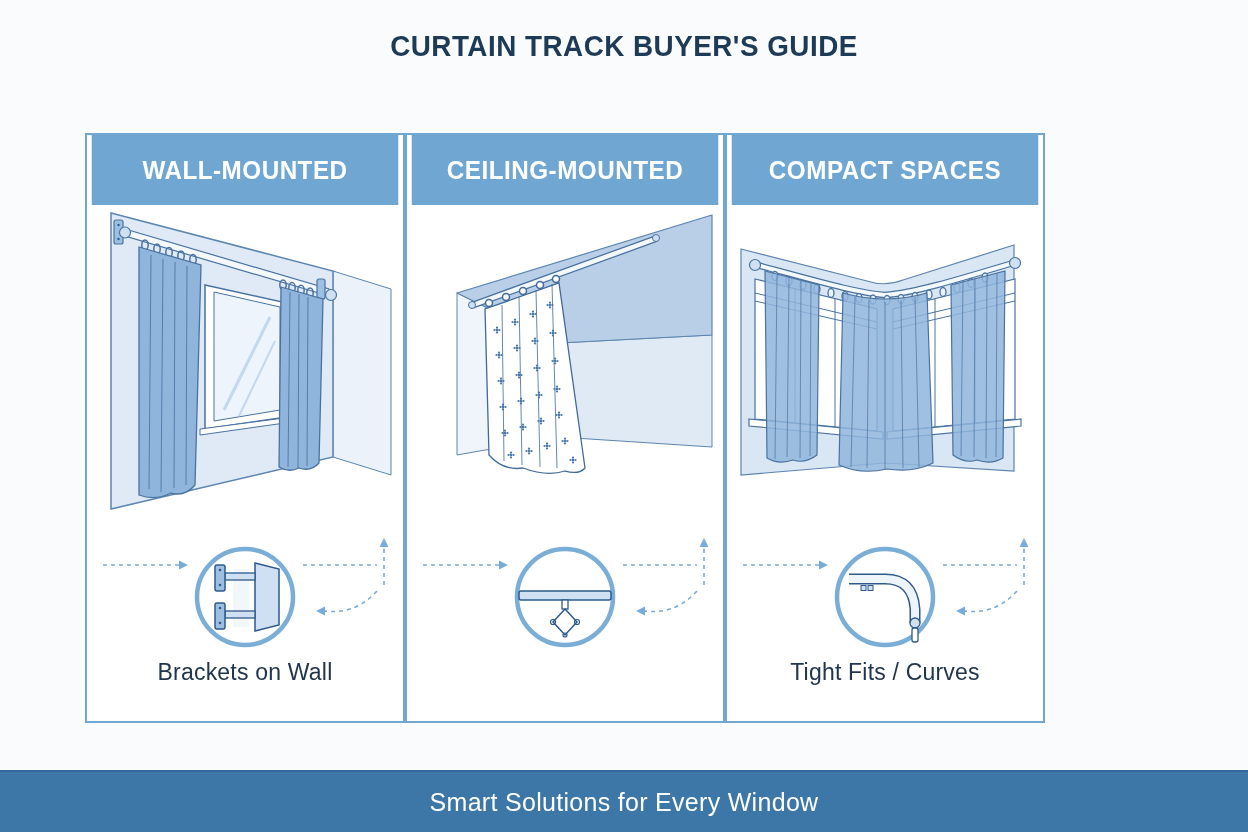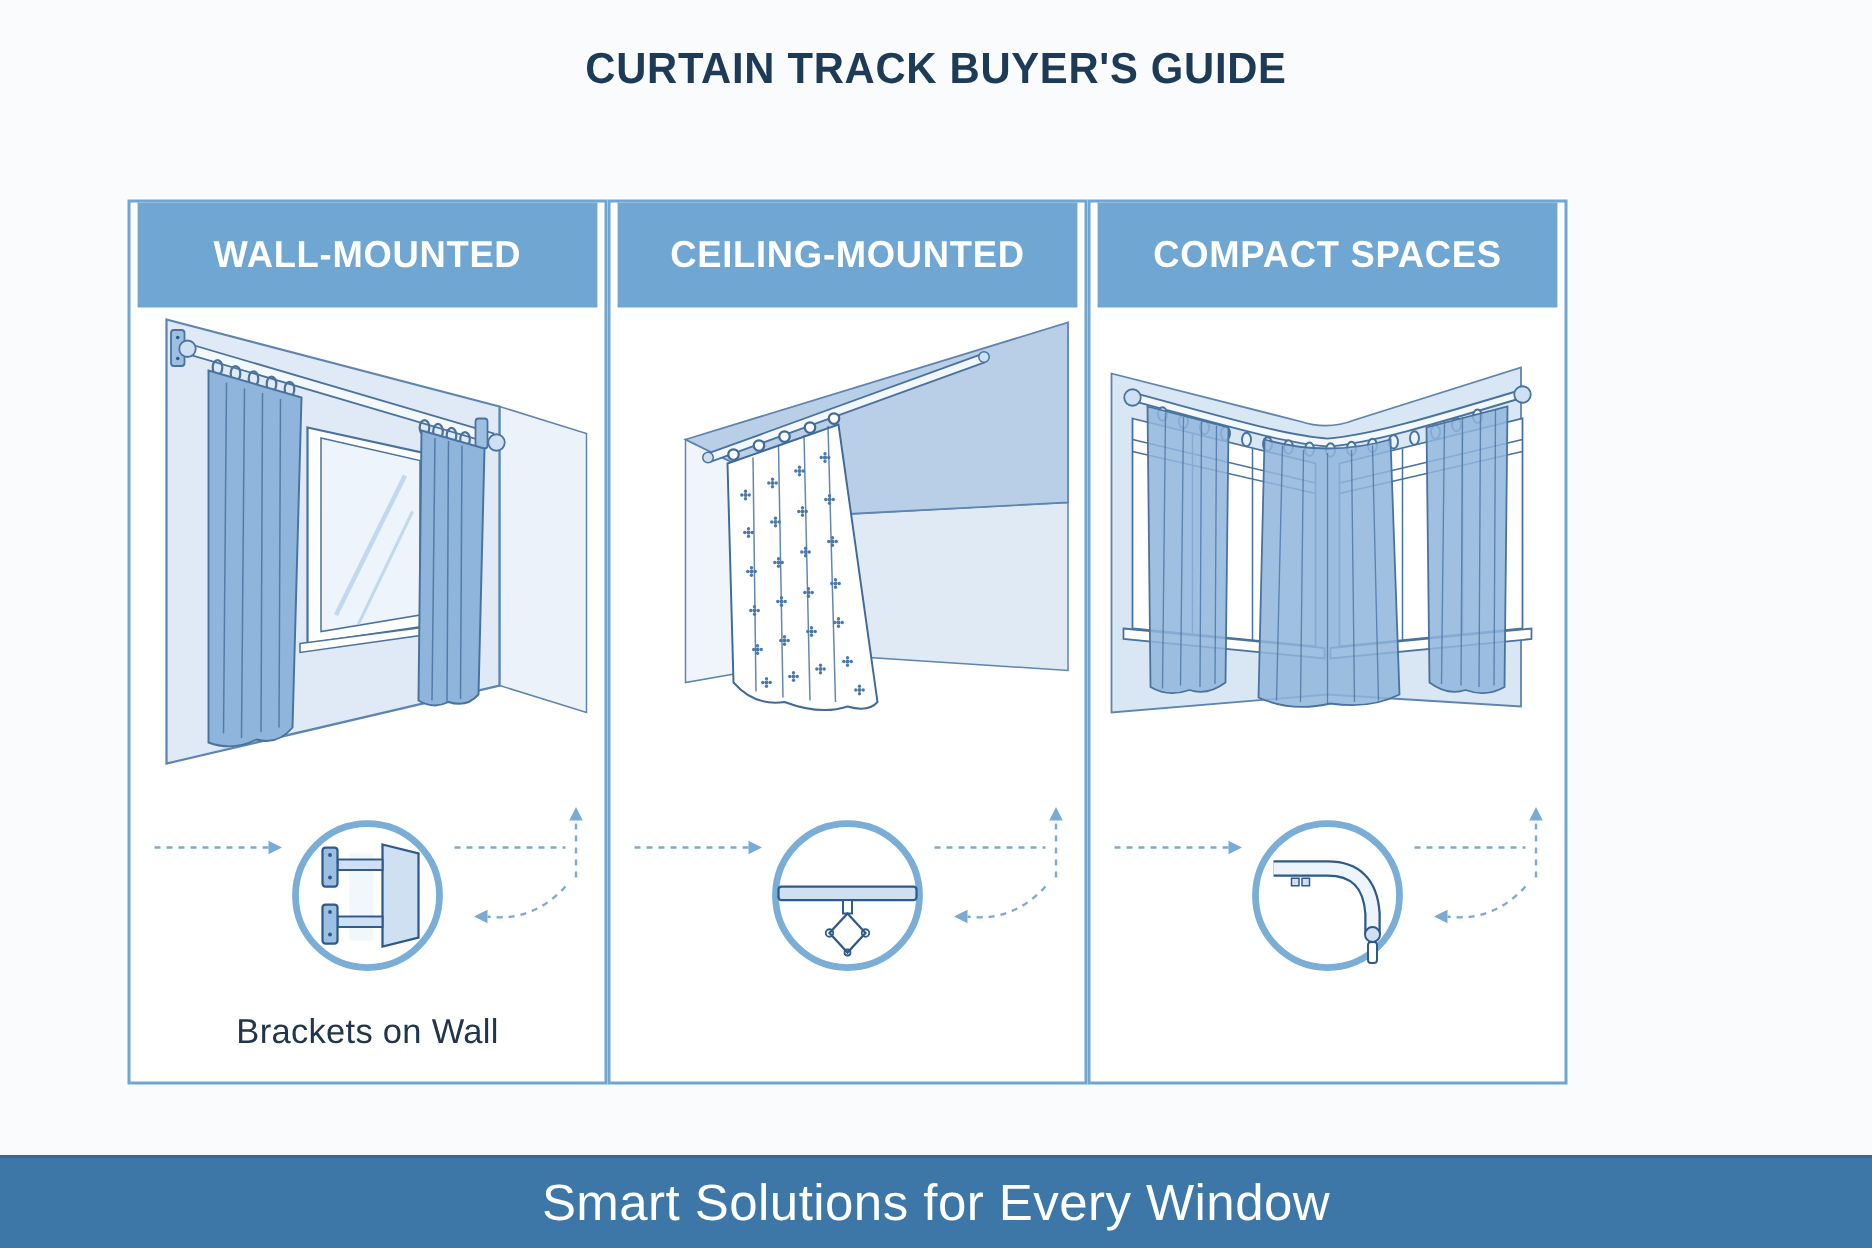--- a/index.html
+++ b/index.html
@@ -24,28 +24,28 @@
   }
   .panel-header{
     width:100%;height:70px;background:#6fa6d2;color:#ffffff;
     display:flex;align-items:center;justify-content:center;
     font-size:25px;font-weight:700;letter-spacing:.5px;
     transform:scaleX(.97);
   }
   .panel-illustration{display:block;}
   .panel-flow{display:block;}
   .panel-caption{
-    margin-top:19px;text-align:right;
+    margin-top:4px;text-align:right;
     font-size:23px;color:#21364d;letter-spacing:.2px;
   }
   .banner{
     position:absolute;left:0;bottom:0;width:100%;height:62px;
     background:#3c77a8;border-top:2px solid #34689a;box-sizing:border-box;
     display:flex;align-items:center;justify-content:center;
-    color:#ffffff;font-size:34px;letter-spacing:.3px;
+    color:#ffffff;font-size:25px;letter-spacing:.3px;
   }
 </style>
 </head>
 <body>
 
 <div class="title">CURTAIN TRACK BUYER'S GUIDE</div>
 
 <div class="panels">
 
   <div class="panel">
@@ -305,19 +305,20 @@
       <g>
         <path d="M122,44 H158 Q186,44 188,74 V88" fill="none" stroke="#2d5a8a" stroke-width="11"></path>
         <path d="M122,44 H158 Q186,44 188,74 V88" fill="none" stroke="#eef4fb" stroke-width="8"></path>
         <rect x="134" y="50.5" width="5" height="5" fill="#cfe0f2" stroke="#2d5a8a" stroke-width="1"></rect>
         <rect x="141" y="50.5" width="5" height="5" fill="#cfe0f2" stroke="#2d5a8a" stroke-width="1"></rect>
         <circle cx="188" cy="88" r="5" fill="#cfe0f2" stroke="#2d5a8a" stroke-width="1.3"></circle>
         <rect x="185" y="93" width="6" height="14" rx="2" fill="#ffffff" stroke="#2d5a8a" stroke-width="1.3"></rect>
       </g>
     </svg>
 
+    <div class="panel-caption">Tight Fits / Curves</div>
   </div>
 
 </div>
 
 <div class="banner">
   <span>Smart Solutions for Every Window</span>
 </div>
 
 </body></html>

